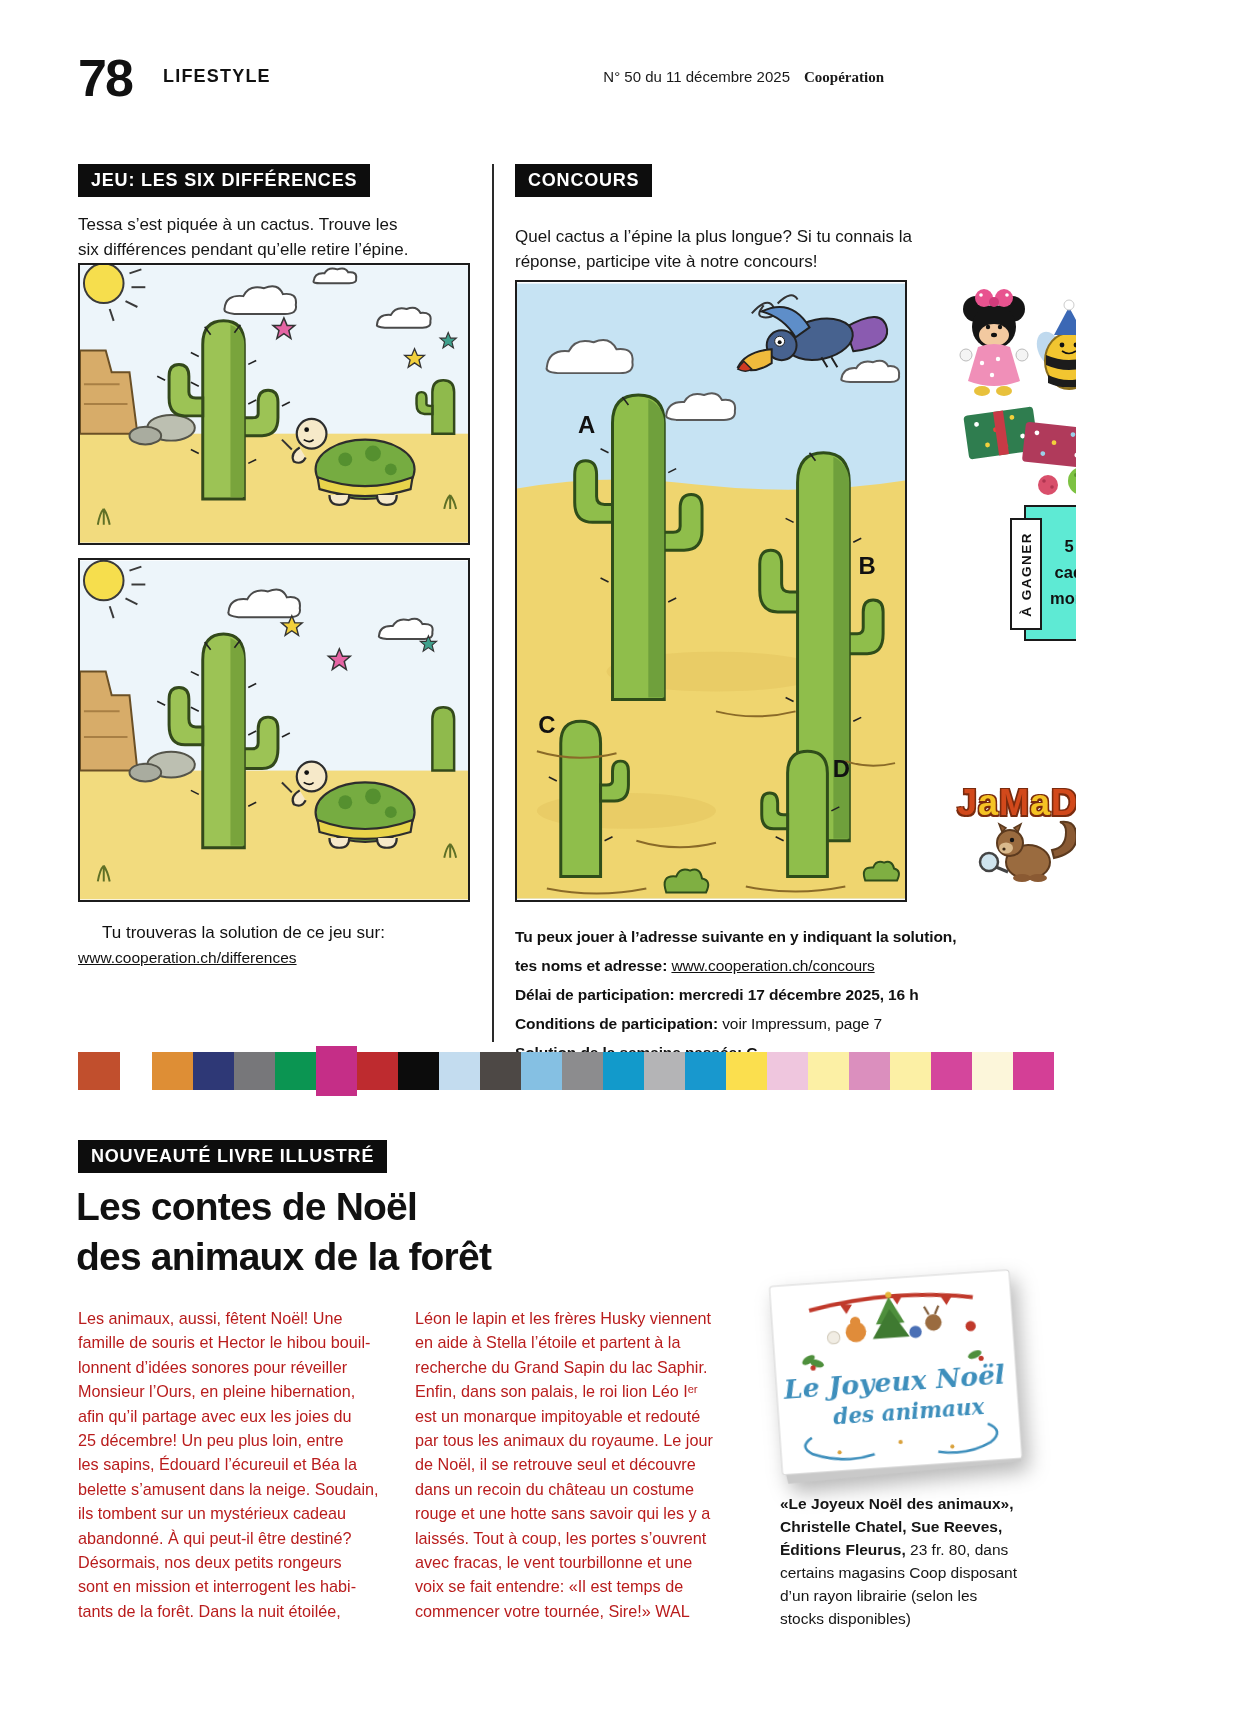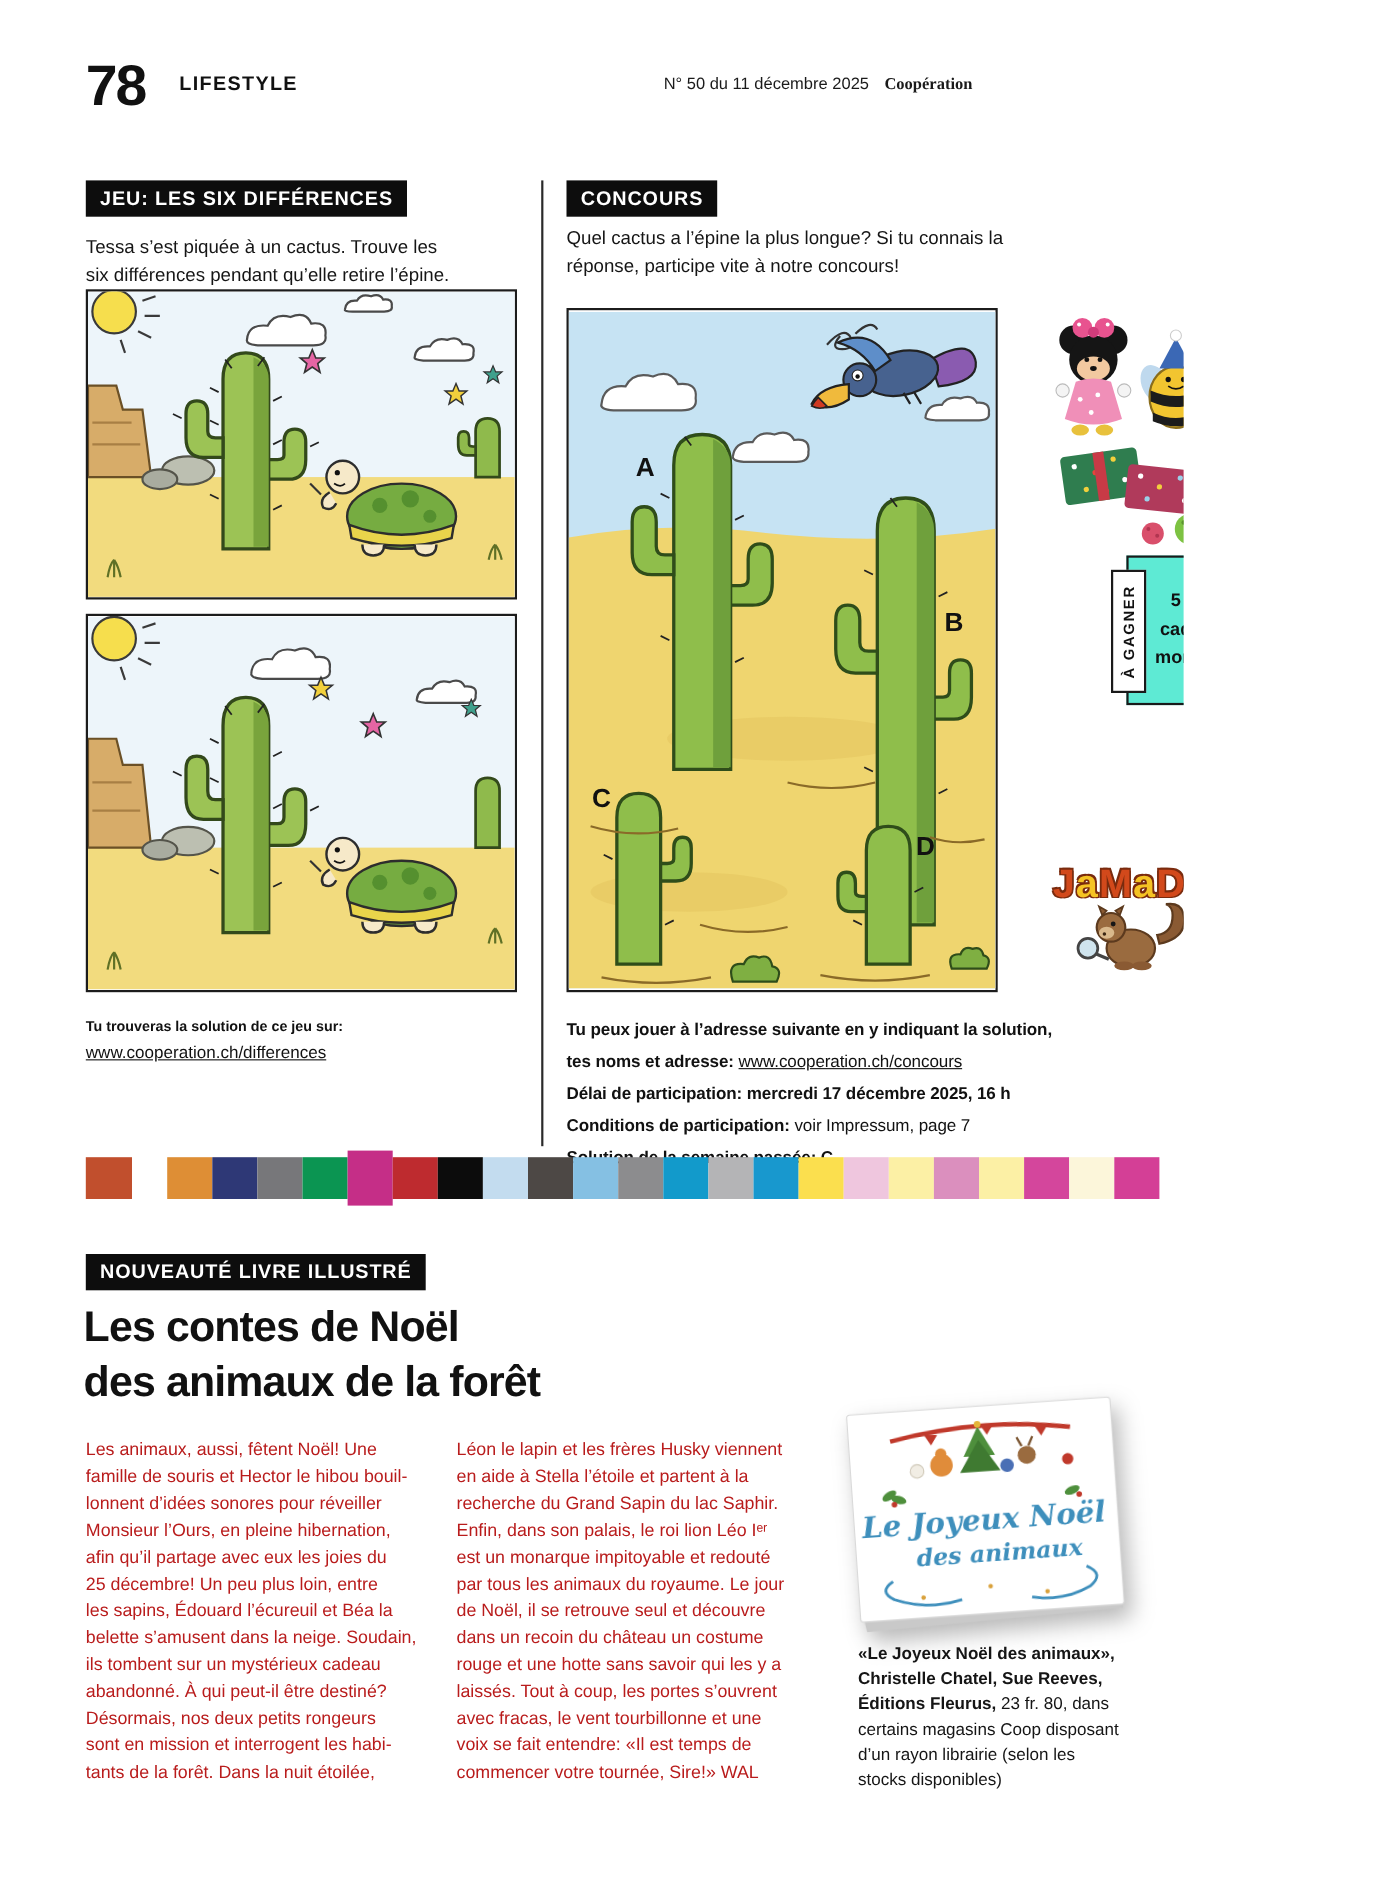--- a/index.html
+++ b/index.html
@@ -12,21 +12,21 @@
   .issue{font-size:15px;color:#1a1a1a;}
   .issue b{font-weight:700;margin-left:14px;font-family:Liberation Serif, serif;}
   .green-mark{width:9px;height:7px;background:#3FA33C;}
   
   .tag{display:inline-block;background:#0d0d0d;color:#fff;font-size:18px;font-weight:800;
        letter-spacing:0.8px;padding:6px 13px 5px 13px;line-height:1.2;}
   .intro{font-size:17px;line-height:25px;white-space:pre-line;color:#151515;}
   .divider{width:2px;background:#2a2a2a;}
   .imgframe{border:2px solid #1c1c1c;box-sizing:border-box;background:#fff;}
   .imgframe svg{display:block;width:100%;height:100%;}
-  .sol-label{font-size:13px;font-weight:700;line-height:25px;}
+  .sol-label{font-size:17px;font-weight:400;line-height:25px;margin-left:24px;}
   .sol-url{font-size:15.5px;text-decoration:underline;color:#111;line-height:25px;}
   .info{font-size:15.5px;line-height:29px;letter-spacing:-0.1px;}
   .info b{font-weight:700;}
   .info .url{text-decoration:underline;font-weight:400;color:#111;}
   
   .prize-box{border:2px solid #1a1a1a;background:#5eead4;box-sizing:border-box;}
   .prize-label{border:2px solid #1a1a1a;background:#fff;box-sizing:border-box;
                display:flex;align-items:center;justify-content:center;}
   .prize-label span{writing-mode:vertical-rl;transform:rotate(180deg);
                font-size:13.5px;font-weight:800;letter-spacing:1.5px;}
@@ -219,21 +219,21 @@
   </div>
 
   <div class="abs" style="left:78px;top:920px;width:400px;">
     <div class="sol-label">Tu trouveras la solution de ce jeu sur:</div>
     <a class="sol-url">www.cooperation.ch/differences</a>
   </div>
 
   <div class="abs" style="left:515px;top:164px;">
     <div class="tag">CONCOURS</div>
   </div>
-  <div class="abs intro" style="left:515px;top:204px;width:440px;">Quel cactus a l’épine la plus longue? Si tu connais la
+  <div class="abs intro" style="left:515px;top:224px;width:440px;">Quel cactus a l’épine la plus longue? Si tu connais la
 réponse, participe vite à notre concours!</div>
 
   <div class="abs imgframe" style="left:515px;top:280px;width:392px;height:622px;">
     <svg viewBox="0 0 390 618">
       <rect width="390" height="618" fill="#C6E3F3"></rect>
       <path d="M0 206 Q90 190 180 202 Q290 214 390 198 L390 618 L0 618 Z" fill="#EFD56F"></path>
       <g fill="#fff" stroke="#5a5a5a" stroke-width="2">
         <path d="M30 84 q2-18 22-16 q7-14 25-9 q16-7 23 7 q18-2 16 13 q2 11-13 11 l-62 0 q-13-1-11-6z"></path>
         <path d="M150 132 q2-14 18-13 q6-11 20-7 q13-5 18 5 q15-2 13 11 q1 9-11 9 l-48 0 q-11-1-10-5z"></path>
         <path d="M326 96 q2-12 15-11 q5-9 17-6 q11-4 15 4 q12-1 11 9 q1 7-9 7 l-40 0 q-10-1-9-3z"></path>

